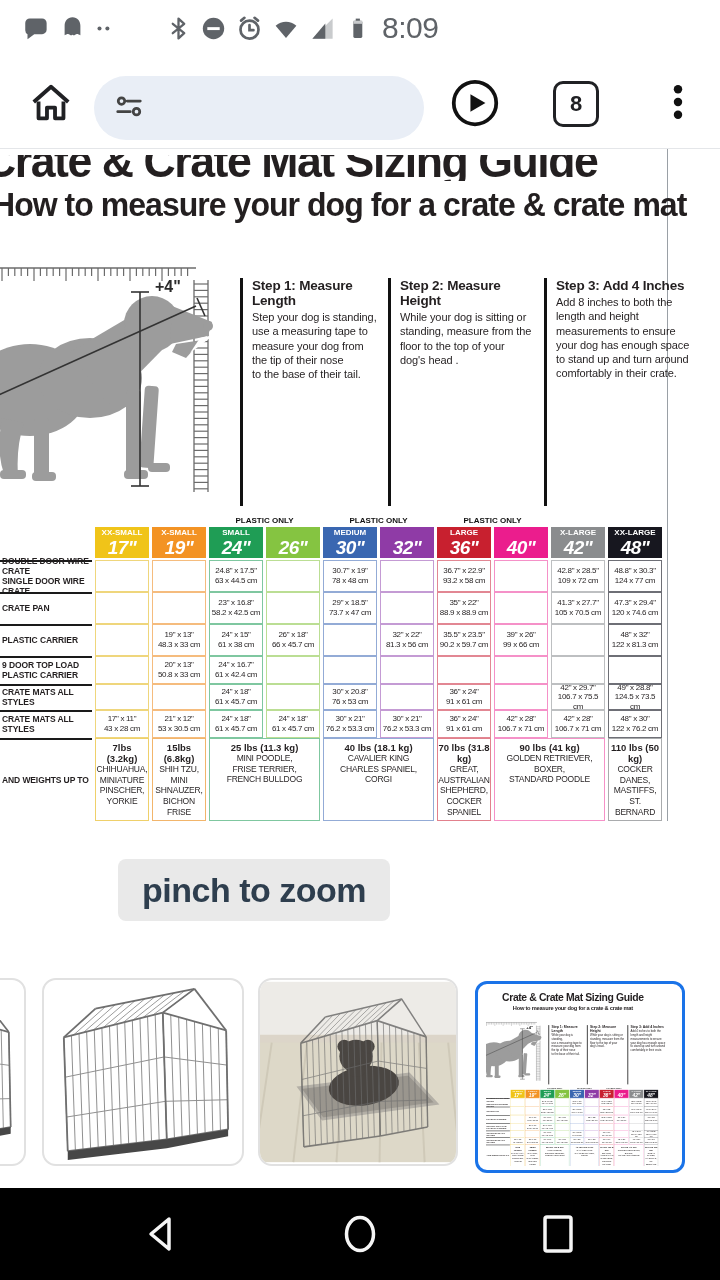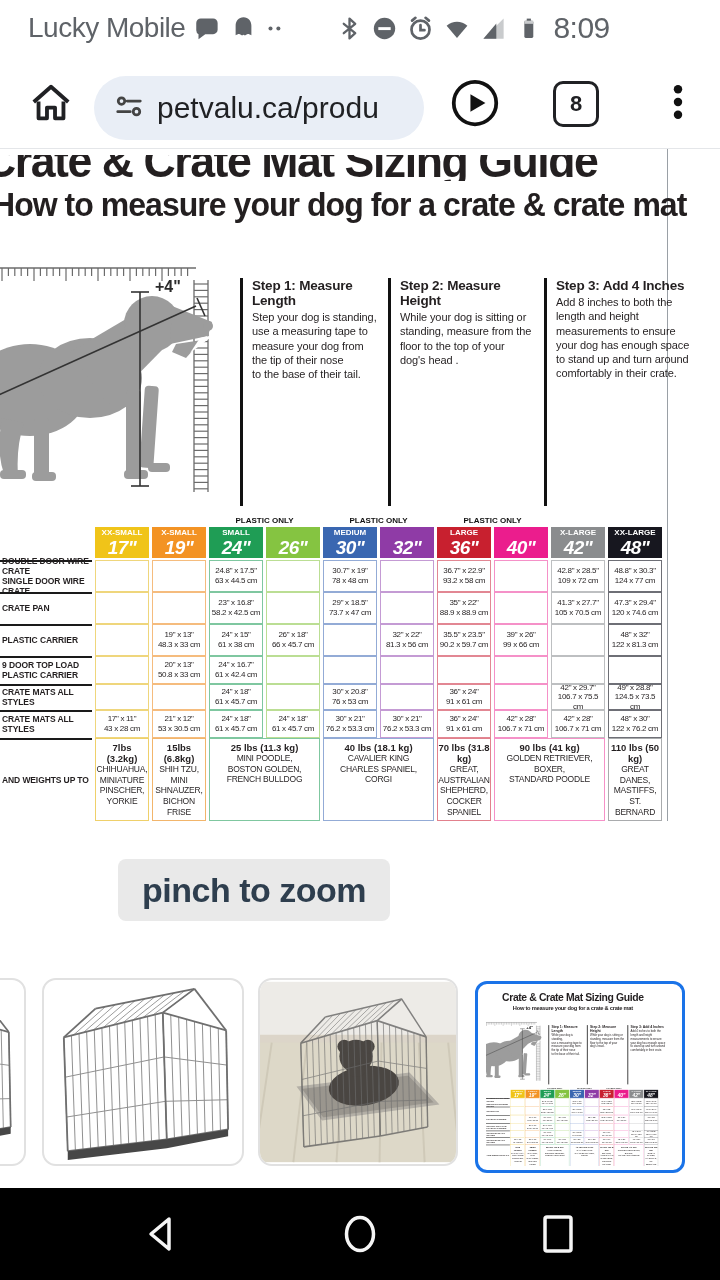--- a/index.html
+++ b/index.html
@@ -79,21 +79,20 @@
   .nav-bar{position:absolute;left:0;bottom:0;width:720px;height:92px;background:#000;}
   .nav-btn{position:absolute;top:22px;}
   .nav-back{left:138px;} .nav-home{left:336px;} .nav-recents{left:534px;}
 </style>
 </head>
 <body>
 
 <div class="screen">
 
   <div class="status-bar">
-    <span class="carrier">Lucky Mobile</span>
     <span class="sb-icon">
       <svg width="27" height="27" viewBox="0 0 24 24">
           <path fill="#5f6368" d="M6 3h11a4 4 0 0 1 4 4v6a4 4 0 0 1-4 4h-7l-6 4.5V17a4 4 0 0 1-2-3.5V7a4 4 0 0 1 4-4z"></path>
         </svg>
     </span>
     <span class="sb-icon">
       <svg width="27" height="27" viewBox="0 0 24 24">
           <path fill="#5f6368" d="M12 2C7.6 2 5 5.4 5 9.5V18c1.2-.7 2-1.2 3-1.2 1.3 0 1.9 1.2 3 1.2 .6 0 .8-.5 1-.5 .2 0 .4 .5 1 .5 1.1 0 1.7-1.2 3-1.2 1 0 1.8 .5 3 1.2V9.5C19 5.4 16.4 2 12 2z"></path>
         </svg>
     </span>
@@ -153,21 +152,20 @@
     </span>
     <div class="url-pill">
       <span>
         <svg width="30" height="30" viewBox="0 0 24 24" fill="none" stroke="#444" stroke-width="2.2" stroke-linecap="round">
             <circle cx="6" cy="8" r="2.6"></circle>
             <line x1="10.5" y1="8" x2="21" y2="8"></line>
             <line x1="3" y1="16.5" x2="13" y2="16.5"></line>
             <circle cx="18" cy="16.5" r="2.6"></circle>
           </svg>
       </span>
-      <span class="url-text">petvalu.ca/produ</span>
     </div>
     <span class="play-btn">
       <svg width="50" height="50" viewBox="0 0 24 24">
           <circle cx="12" cy="12" r="10.2" fill="none" stroke="#111" stroke-width="1.8"></circle>
           <path d="M9.8 7.8 L17 12 L9.8 16.2 Z" fill="#111"></path>
         </svg>
     </span>
     <span class="tab-btn">
       <span class="tab-box">
           <span class="tab-count">8</span>
@@ -472,33 +470,33 @@
 122 x 76.2 cm</div>
             <div class="rlabel" style="grid-area: 9 / 1;">AND WEIGHTS UP TO</div>
             <div class="wcell" style="border: 1.8px solid rgb(239, 208, 106); grid-area: 9 / 2 / auto / span 1;"><div class="w-weight">7lbs (3.2kg)</div><div class="w-breeds">CHIHUAHUA,
 MINIATURE
 PINSCHER,
 YORKIE</div></div>
             <div class="wcell" style="border: 1.8px solid rgb(242, 181, 107); grid-area: 9 / 3 / auto / span 1;"><div class="w-weight">15lbs (6.8kg)</div><div class="w-breeds">SHIH TZU,
 MINI SHNAUZER,
 BICHON FRISE</div></div>
             <div class="wcell" style="border: 1.8px solid rgb(127, 199, 160); grid-area: 9 / 4 / auto / span 2;"><div class="w-weight">25 lbs (11.3 kg)</div><div class="w-breeds">MINI POODLE,
-BOSTON GOLDEN,
+FRISE TERRIER,
 FRENCH BULLDOG</div></div>
             <div class="wcell" style="border: 1.8px solid rgb(147, 171, 214); grid-area: 9 / 6 / auto / span 2;"><div class="w-weight">40 lbs (18.1 kg)</div><div class="w-breeds">CAVALIER KING
 CHARLES SPANIEL,
 CORGI</div></div>
             <div class="wcell" style="border: 1.8px solid rgb(226, 128, 140); grid-area: 9 / 8 / auto / span 1;"><div class="w-weight">70 lbs (31.8 kg)</div><div class="w-breeds">GREAT,
 AUSTRALIAN
 SHEPHERD,
 COCKER SPANIEL</div></div>
             <div class="wcell" style="border: 1.8px solid rgb(245, 145, 200); grid-area: 9 / 9 / auto / span 2;"><div class="w-weight">90 lbs (41 kg)</div><div class="w-breeds">GOLDEN RETRIEVER,
 BOXER,
 STANDARD POODLE</div></div>
-            <div class="wcell" style="border: 1.8px solid rgb(169, 171, 173); grid-area: 9 / 11 / auto / span 1;"><div class="w-weight">110 lbs (50 kg)</div><div class="w-breeds">GREAT DANES,
+            <div class="wcell" style="border: 1.8px solid rgb(169, 171, 173); grid-area: 9 / 11 / auto / span 1;"><div class="w-weight">110 lbs (50 kg)</div><div class="w-breeds">COCKER DANES,
 MASTIFFS,
 ST. BERNARD</div></div>
           </div>
   </div>
 </div>
 
     <button class="pinch-pill">pinch to zoom</button>
 
     <div class="thumbs">
 

